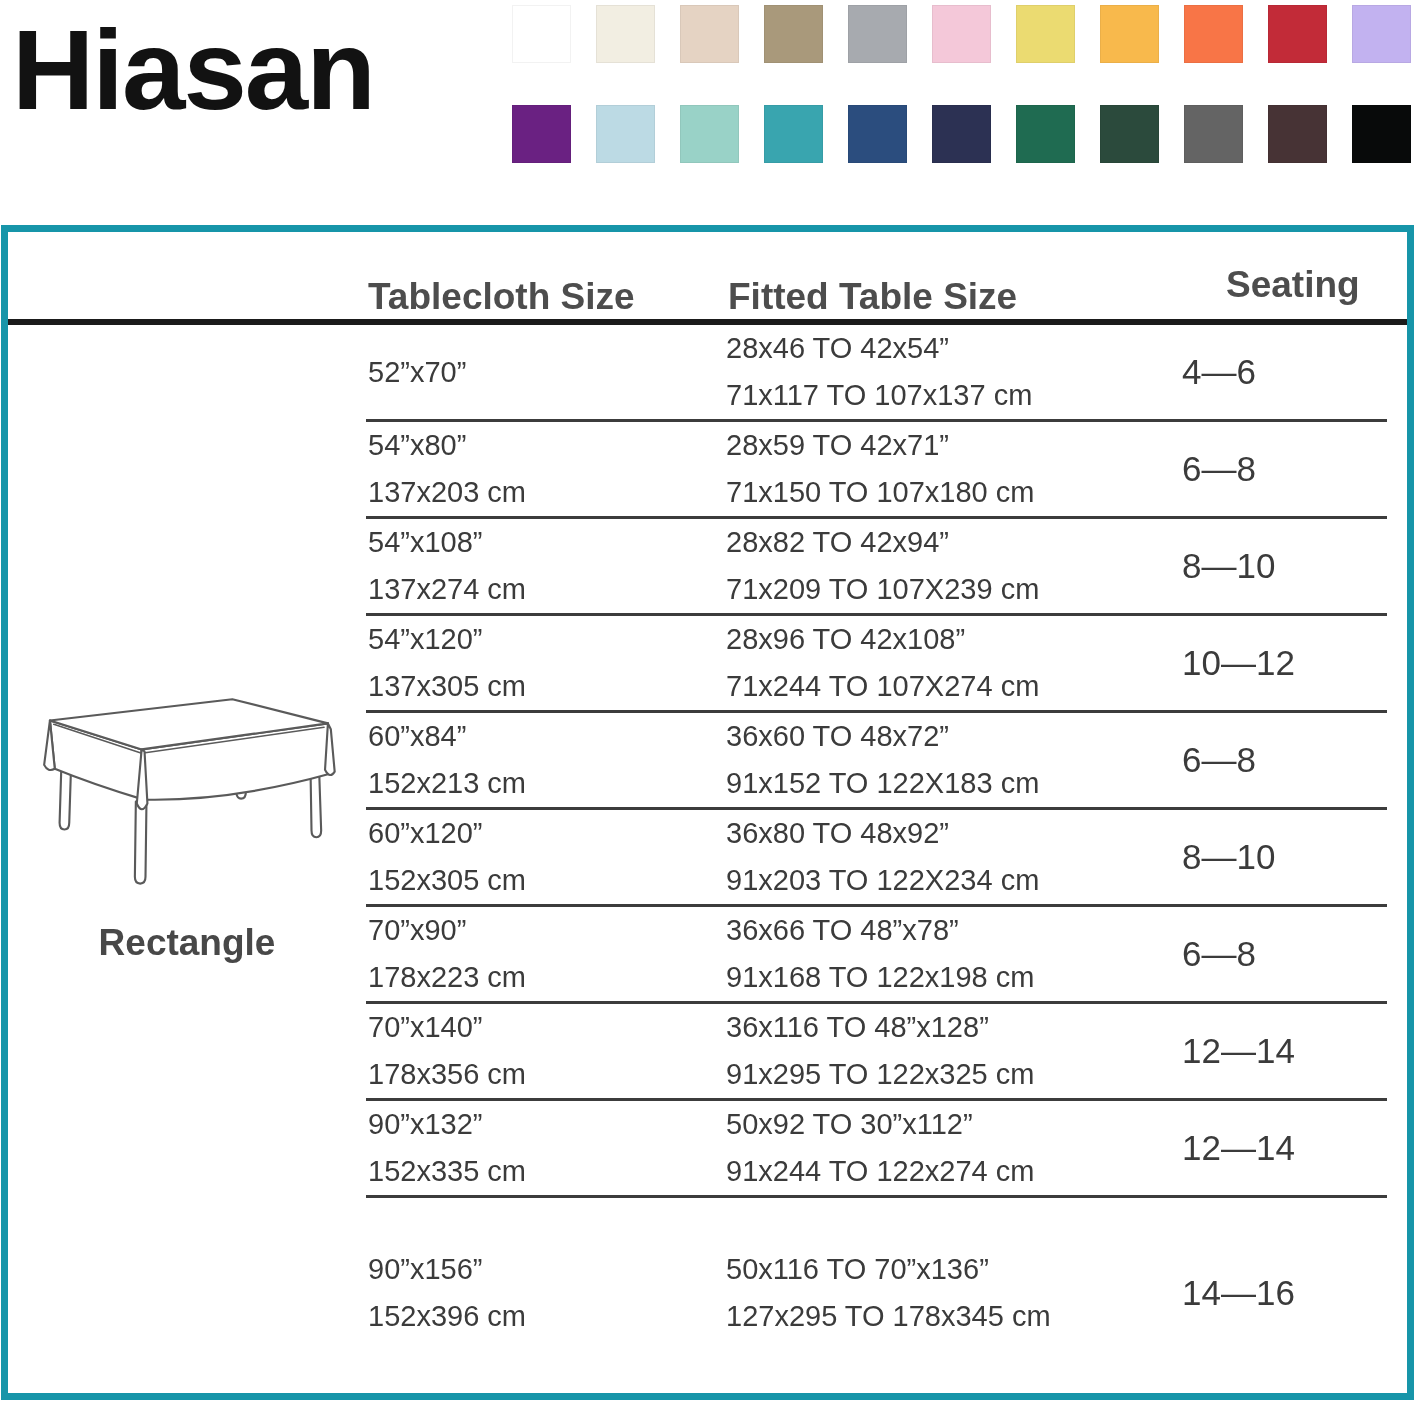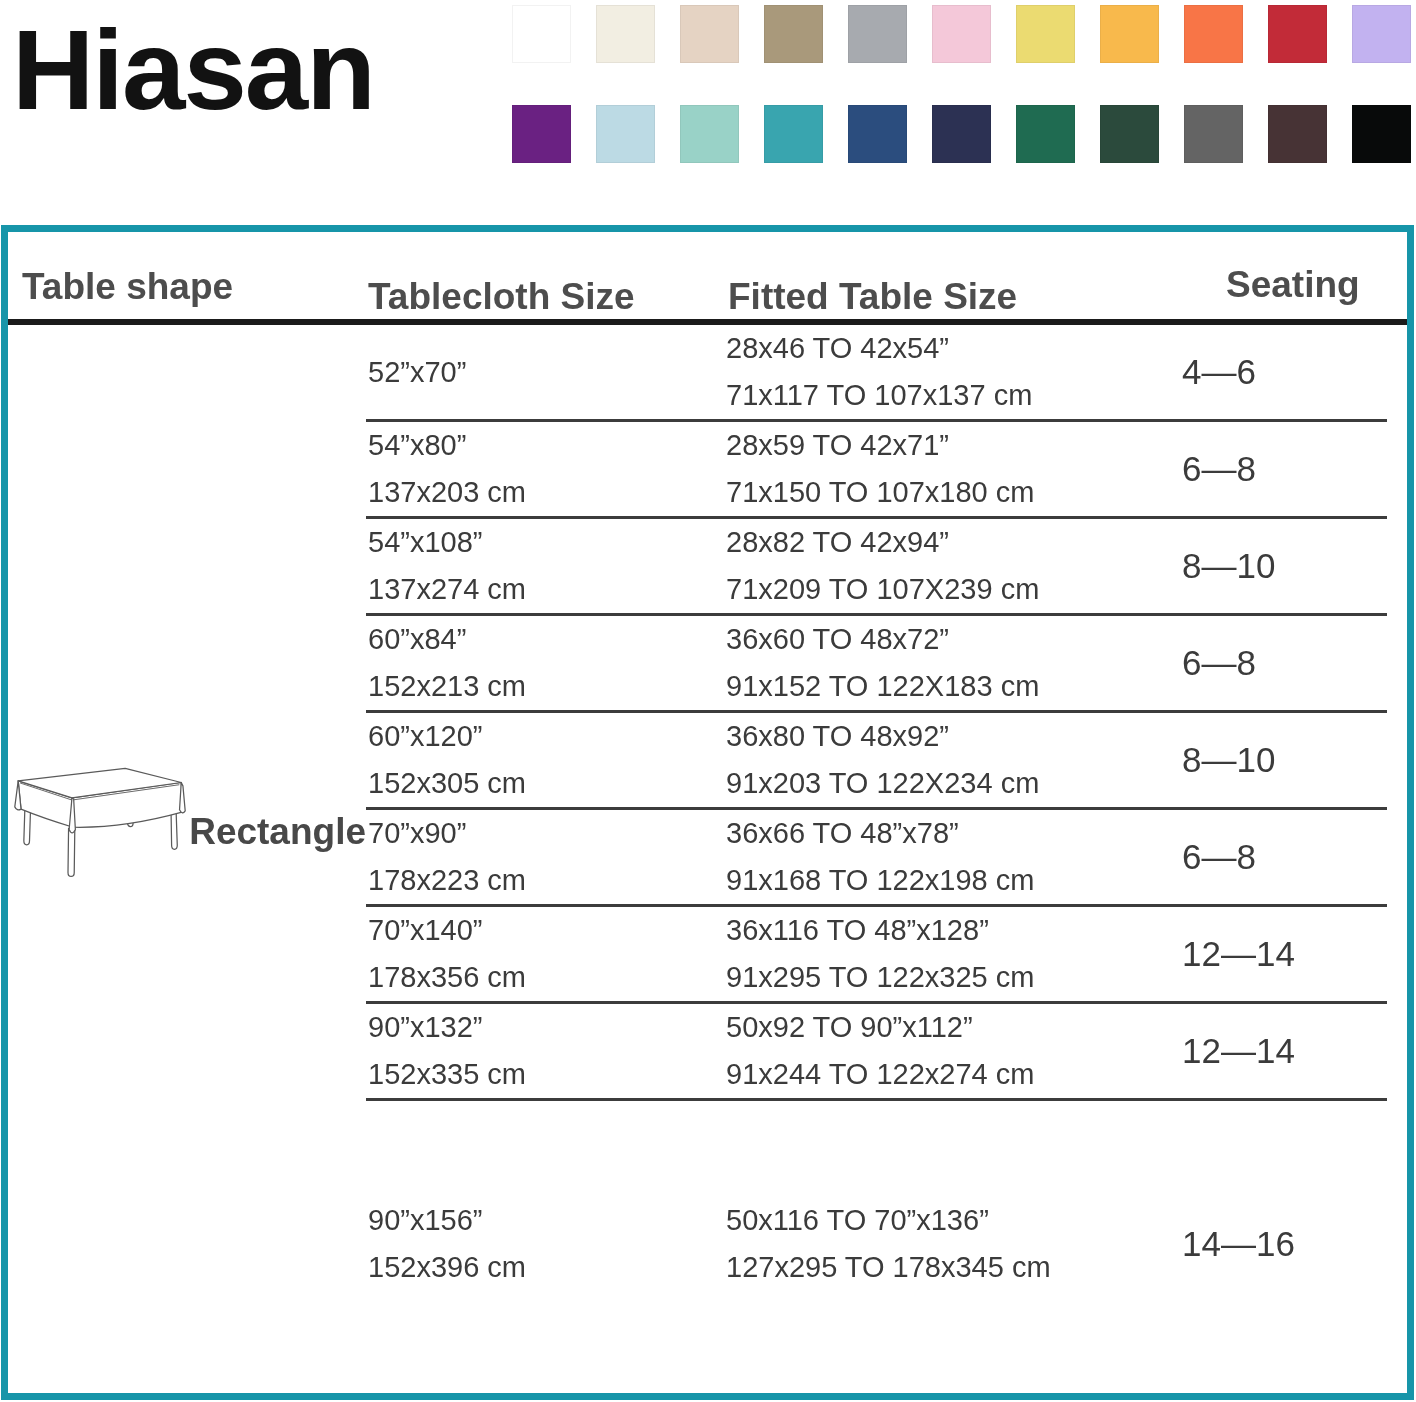--- a/index.html
+++ b/index.html
@@ -43,21 +43,21 @@
     font-size:37px; white-space:nowrap;
   }
   .hdr-shape     { left:14px;  top:34px; }
   .hdr-tablecloth{ left:360px; top:44px; }
   .hdr-fitted    { left:720px; top:44px; }
   .hdr-seating   { left:1218px;top:32px; }
 
   .chart-body { display:flex; height:1062px; }
 
   .shape-col {
-    width:358px; display:flex; 
+    width:358px; display:flex; flex-direction:column;
     align-items:center; justify-content:center;
     transform:translateY(-35px);
   }
   .shape-art { width:312px; height:222px; }
   .shape-art path { stroke:#5a5a5a; stroke-width:2.2; fill:#ffffff; stroke-linejoin:round; stroke-linecap:round; }
   .shape-art path.nofill { fill:none; stroke-width:1.6; }
   .shape-label {
     margin-top:22px; font-size:37px; font-weight:bold; color:#484848;
   }
 
@@ -101,21 +101,20 @@
   <span class="swatch" style="background-color: rgb(44, 49, 83);"></span>
   <span class="swatch" style="background-color: rgb(31, 107, 81);"></span>
   <span class="swatch" style="background-color: rgb(43, 74, 60);"></span>
   <span class="swatch" style="background-color: rgb(100, 100, 100);"></span>
   <span class="swatch" style="background-color: rgb(71, 51, 53);"></span>
   <span class="swatch" style="background-color: rgb(8, 10, 10);"></span>
 </div>
 
 <div class="chart" style="border-color: rgb(23, 149, 169);">
   <div class="chart-header">
-    <span class="hdr hdr-shape">Table shape</span>
     <span class="hdr hdr-fitted">Fitted Table Size</span>
     <span class="hdr hdr-tablecloth">Tablecloth Size</span>
     <span class="hdr hdr-seating">Seating</span>
   </div>
 
   <div class="chart-body">
     <div class="shape-col">
       <svg class="shape-art" viewBox="0 0 320 230" aria-hidden="true">
 
         <path d="M30,86 L40,88 L38,150 Q38,157 33,157 Q28,157 28,150 Z"></path>
@@ -165,20 +164,31 @@
           <div>54”x108”</div>
           <div>137x274 cm</div>
         </div>
         <div class="cell ft">
           <div>28x82 TO 42x94”</div>
           <div>71x209 TO 107X239 cm</div>
         </div>
         <div class="cell seat">8—10</div>
       </div>
 
+      <div class="row">
+        <div class="cell tc">
+          <div>54”x120”</div>
+          <div>137x305 cm</div>
+        </div>
+        <div class="cell ft">
+          <div>28x96 TO 42x108”</div>
+          <div>71x244 TO 107X274 cm</div>
+        </div>
+        <div class="cell seat">10—12</div>
+      </div>
 
       <div class="row">
         <div class="cell tc">
           <div>60”x84”</div>
           <div>152x213 cm</div>
         </div>
         <div class="cell ft">
           <div>36x60 TO 48x72”</div>
           <div>91x152 TO 122X183 cm</div>
         </div>
@@ -220,21 +230,21 @@
         </div>
         <div class="cell seat">12—14</div>
       </div>
 
       <div class="row">
         <div class="cell tc">
           <div>90”x132”</div>
           <div>152x335 cm</div>
         </div>
         <div class="cell ft">
-          <div>50x92 TO 90”x112”</div>
+          <div>50x92 TO 30”x112”</div>
           <div>91x244 TO 122x274 cm</div>
         </div>
         <div class="cell seat">12—14</div>
       </div>
 
       <div class="row">
         <div class="cell tc">
           <div>90”x156”</div>
           <div>152x396 cm</div>
         </div>

